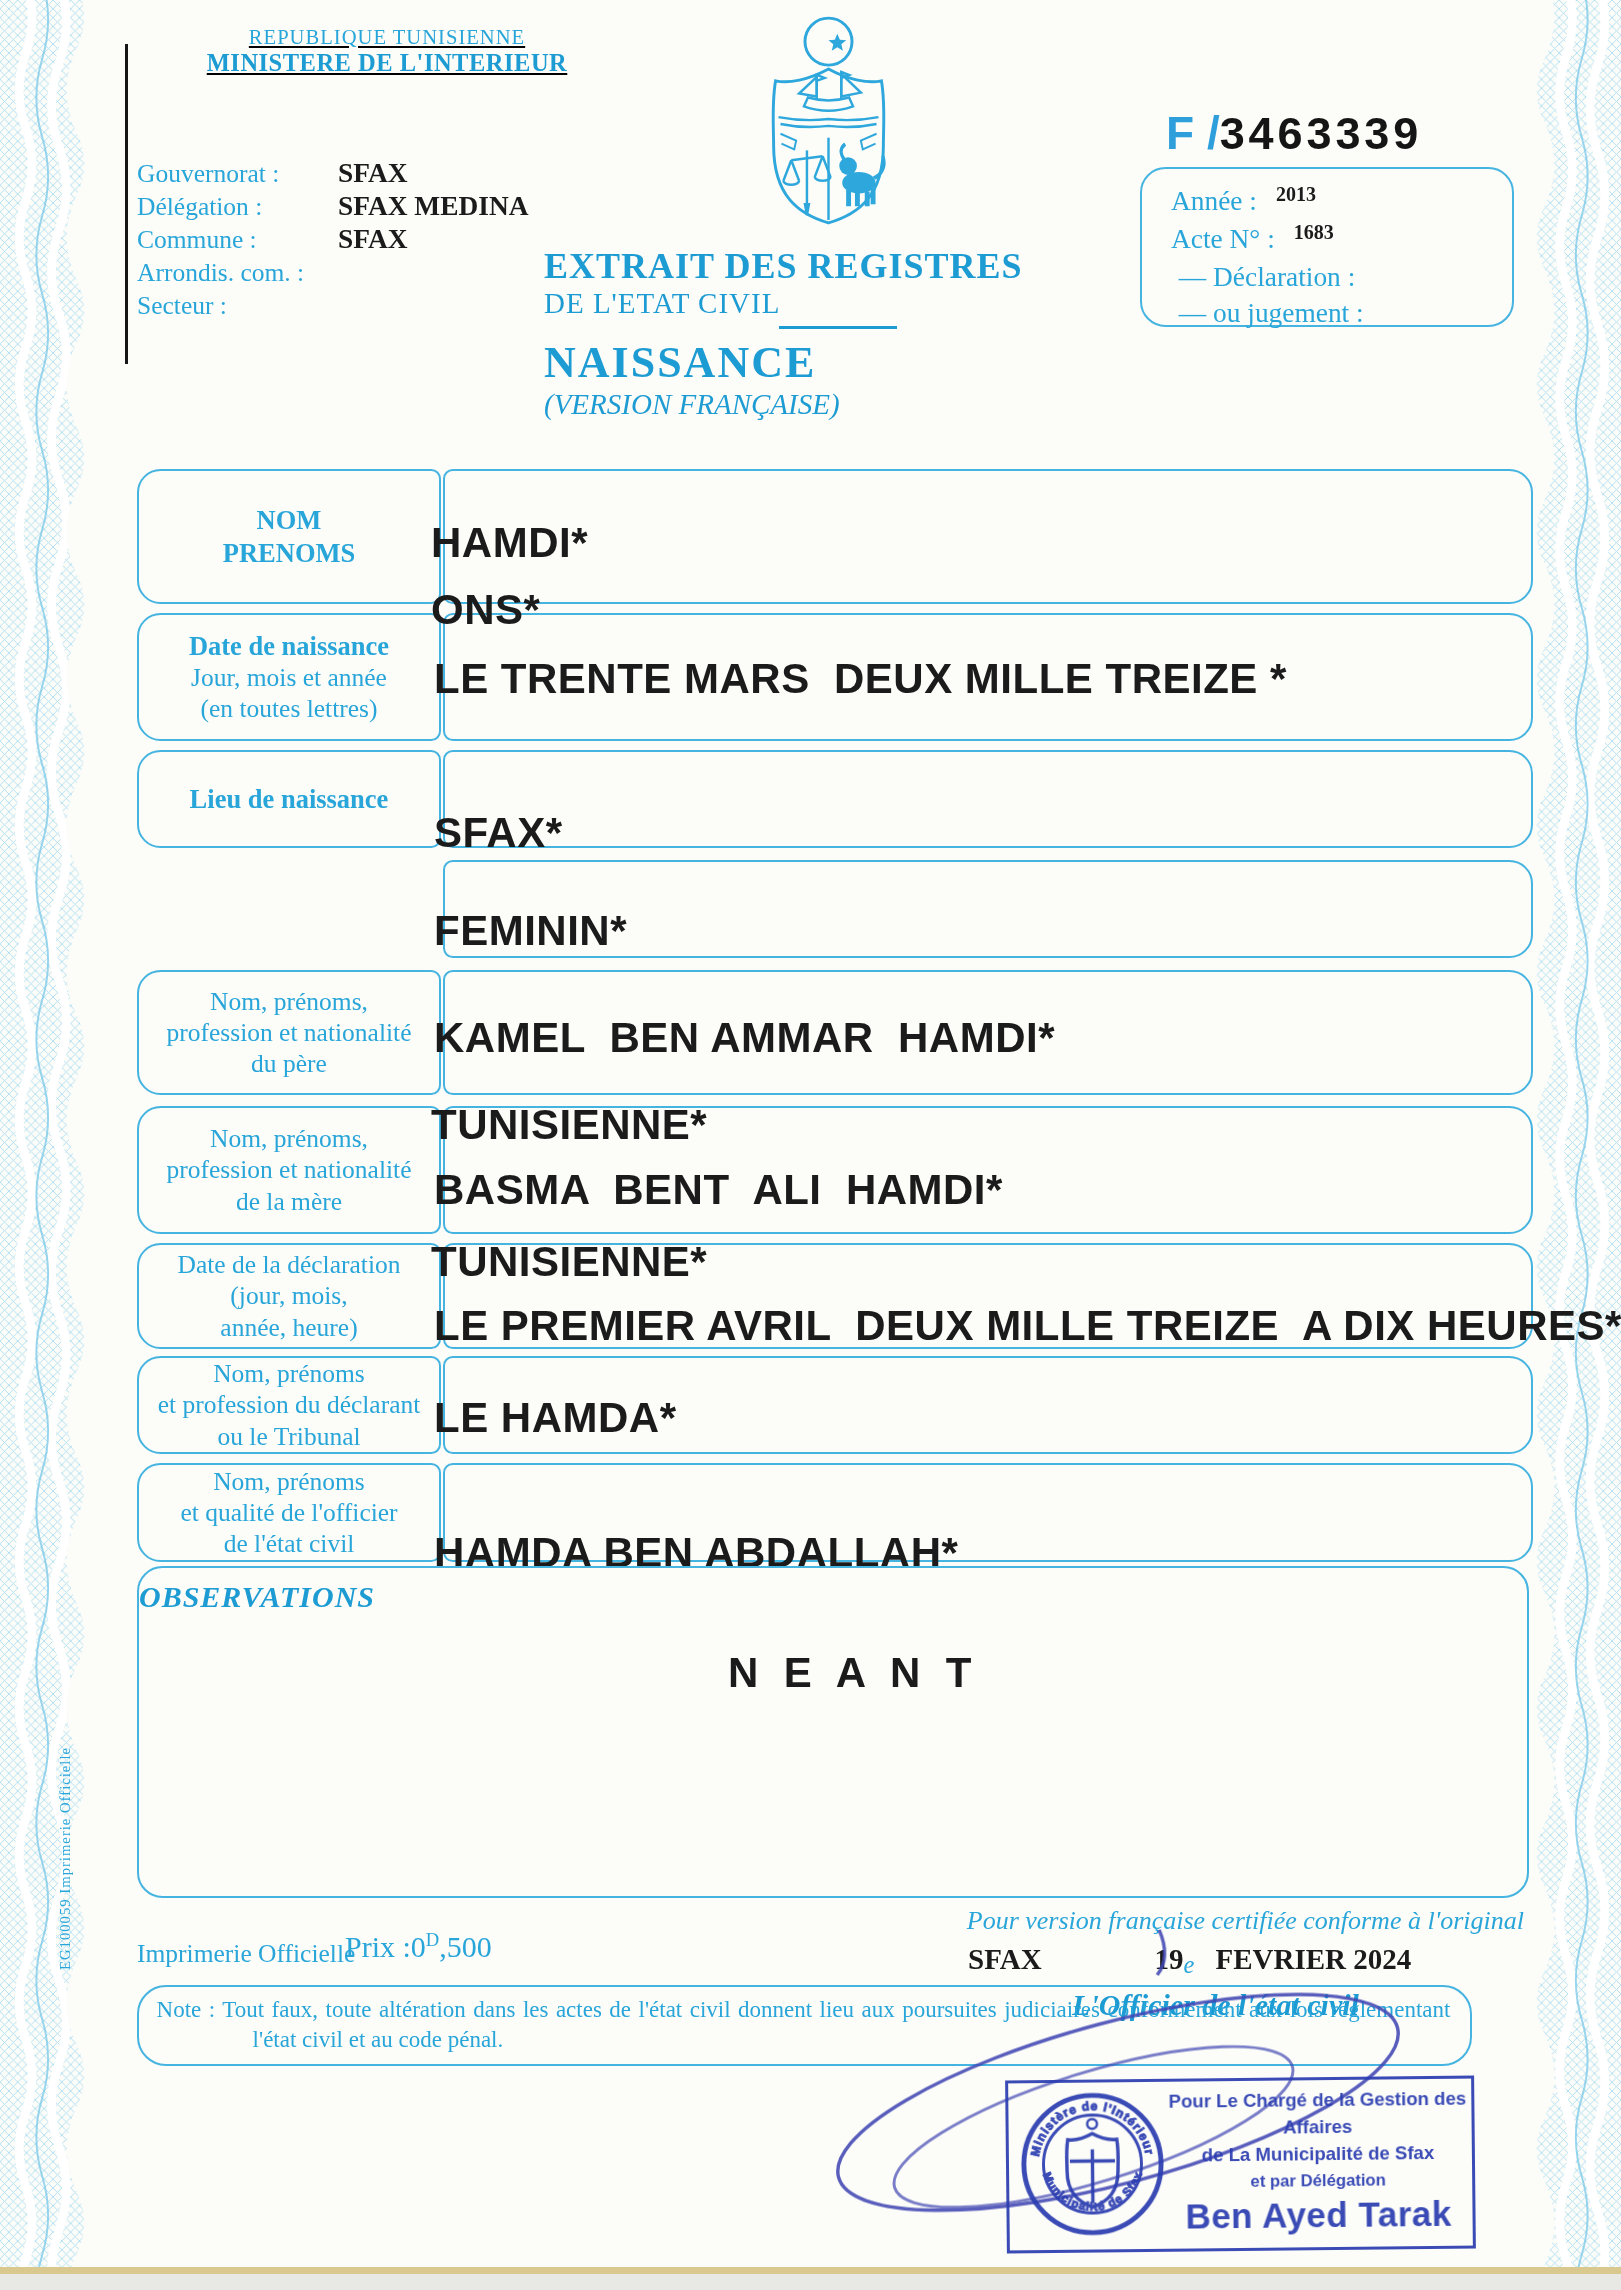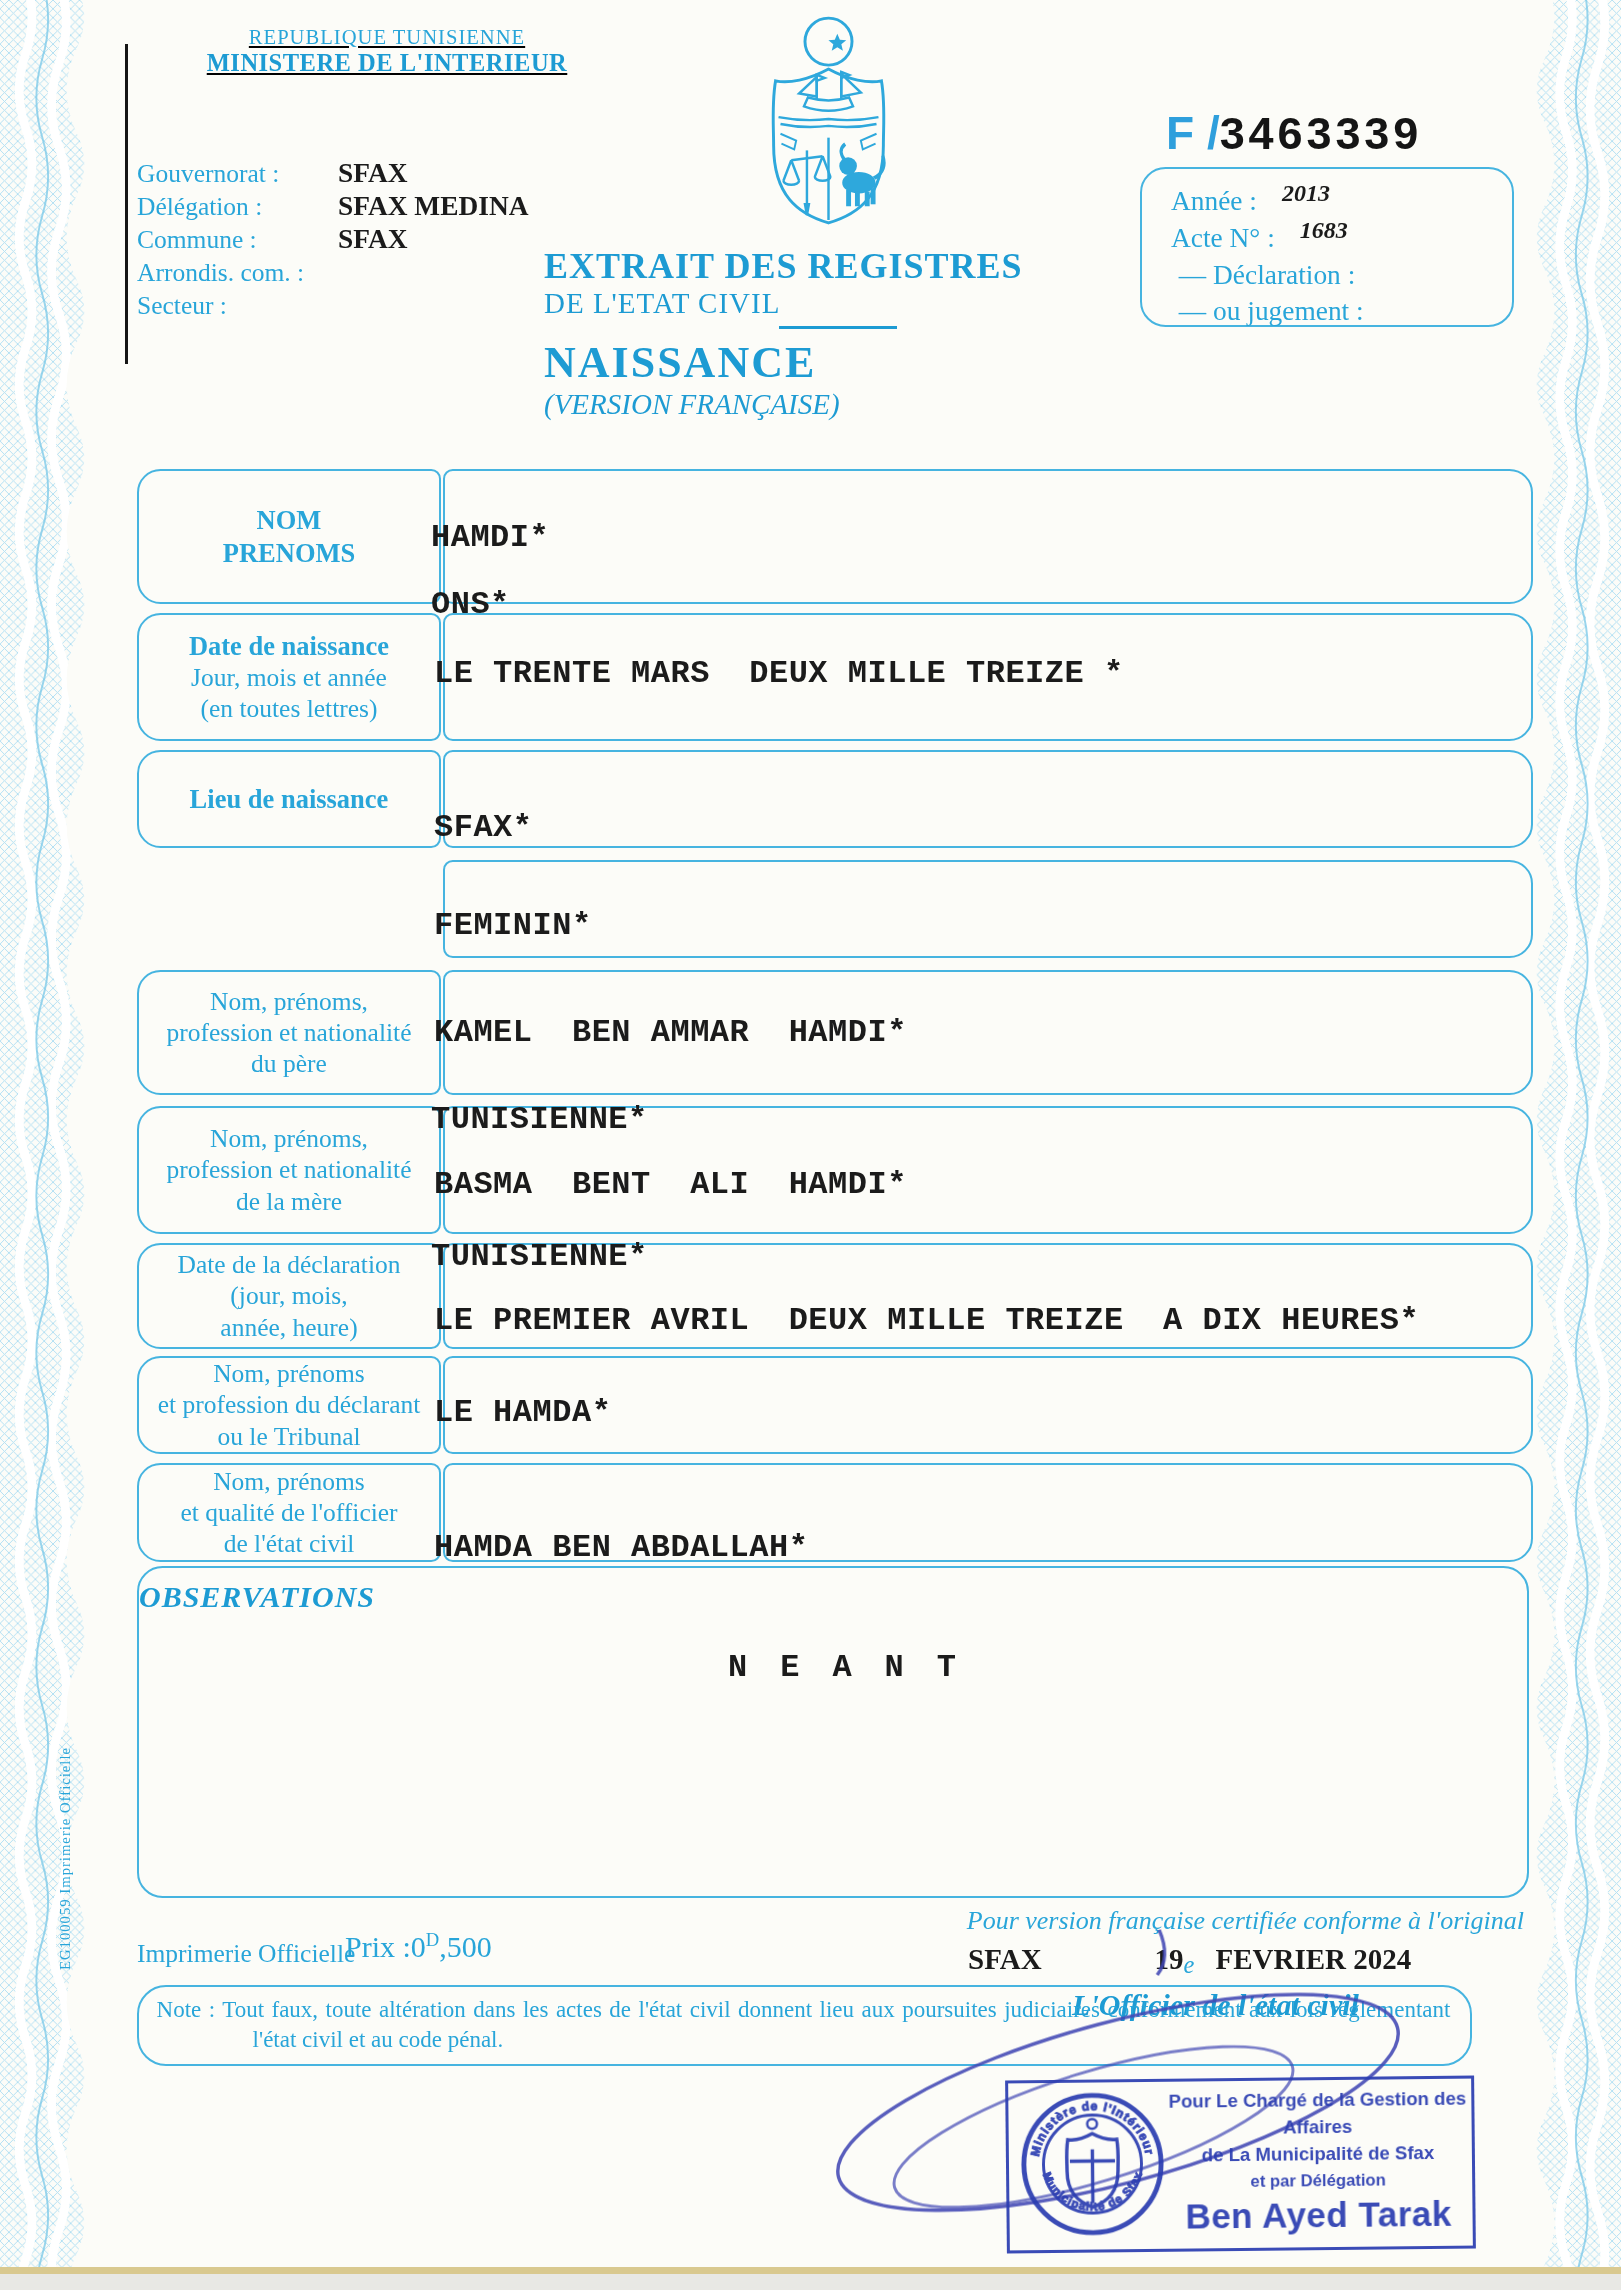--- a/index.html
+++ b/index.html
@@ -4,22 +4,22 @@
 <style>
   :root{
     --cyan:#28a5d9; --cyanD:#1d9bd3; --border:#46b4e0;
     --typed:#1b1b1b; --stamp:#2a3cb0; --sig:#4248b4;
   }
   html,body{margin:0;padding:0;background:#8a8a86;}
   .page{position:relative;width:1621px;height:2291px;background:#fcfcf8;overflow:hidden;
         font-family:"Liberation Serif", serif;}
   .abs{position:absolute;}
   .pre{white-space:pre-line;}
-  .typed{position:absolute;color:var(--typed);font-weight:600;font-size:32px;
-         letter-spacing:0.5px;white-space:pre;font-family:Liberation Mono, monospace;}
+  .typed{position:absolute;color:var(--typed);font-weight:600;font-size:42px;
+         letter-spacing:0.5px;white-space:pre;font-family:Liberation Sans, sans-serif;}
   .labelbox{position:absolute;left:137px;width:300px;border:2.9px solid var(--border);
             border-radius:23.5px 9.8px 9.8px 23.5px;display:flex;flex-direction:column;
             justify-content:center;align-items:center;text-align:center;
             color:var(--cyan);line-height:1.22;background:transparent;}
   .labelbox .t{font-weight:bold;font-size:26.5px;}
   .labelbox .s{font-size:25.5px;}
   .valuebox{position:absolute;left:443px;width:1086px;border:2.9px solid var(--border);
             border-radius:9.8px 23.5px 23.5px 9.8px;}
   .hdr-small{font-size:20.6px;letter-spacing:1px;color:var(--cyan);}
   .hdr-min{font-size:24.5px;font-weight:bold;letter-spacing:0.5px;color:var(--cyanD);}
@@ -28,21 +28,21 @@
   .title1{font-size:36px;font-weight:bold;color:var(--cyanD);letter-spacing:1px;}
   .title2{font-size:29px;color:var(--cyanD);letter-spacing:1px;}
   .title3{font-size:44px;font-weight:bold;color:var(--cyanD);letter-spacing:2px;}
   .title4{font-size:29px;font-style:italic;color:var(--cyanD);}
   .serial-f{font-family:"Liberation Sans",sans-serif;font-weight:bold;font-size:46px;color:#2f9fdc;}
   .serial-n{font-family:"Liberation Sans",sans-serif;font-weight:bold;font-size:45px;
             color:#151515;letter-spacing:3.9px;}
   .actebox{position:absolute;left:1140px;top:167px;width:374px;height:160px;
            border:2.9px solid var(--border);border-radius:25.5px;padding:13.7px 0 0 29px;box-sizing:border-box;}
   .acteline{font-size:27.4px;color:var(--cyan);line-height:36px;white-space:pre;}
-  .acteval{color:var(--typed);font-weight:600;font-size:24px;position:relative;top:-8.8px;margin-left:25px;font-style:italic;}
+  .acteval{color:var(--typed);font-weight:600;font-size:20px;position:relative;top:-8.8px;margin-left:19px;}
   .obsbox{position:absolute;left:137px;top:1566px;width:1392px;height:332px;
           border:2.9px solid var(--border);border-radius:25.5px;box-sizing:border-box;}
   .obstitle{margin-top:11.8px;font-size:30px;font-weight:bold;
             font-style:italic;color:var(--cyanD);letter-spacing:1px;}
   .notebox{position:absolute;left:137px;top:1985px;width:1335px;border:2.9px solid var(--border);
            border-radius:29px;box-sizing:border-box;padding:7.8px 19.6px 9.8px 17.6px;}
   .notebox p{margin:0;font-size:23px;color:var(--cyan);line-height:1.3;
              padding-left:96px;text-indent:-96px;text-align:justify;}
   .sidecode{position:absolute;left:57px;top:1647px;height:323px;writing-mode:vertical-rl;
             transform:rotate(180deg);font-size:14.7px;color:var(--cyan);letter-spacing:1px;}

